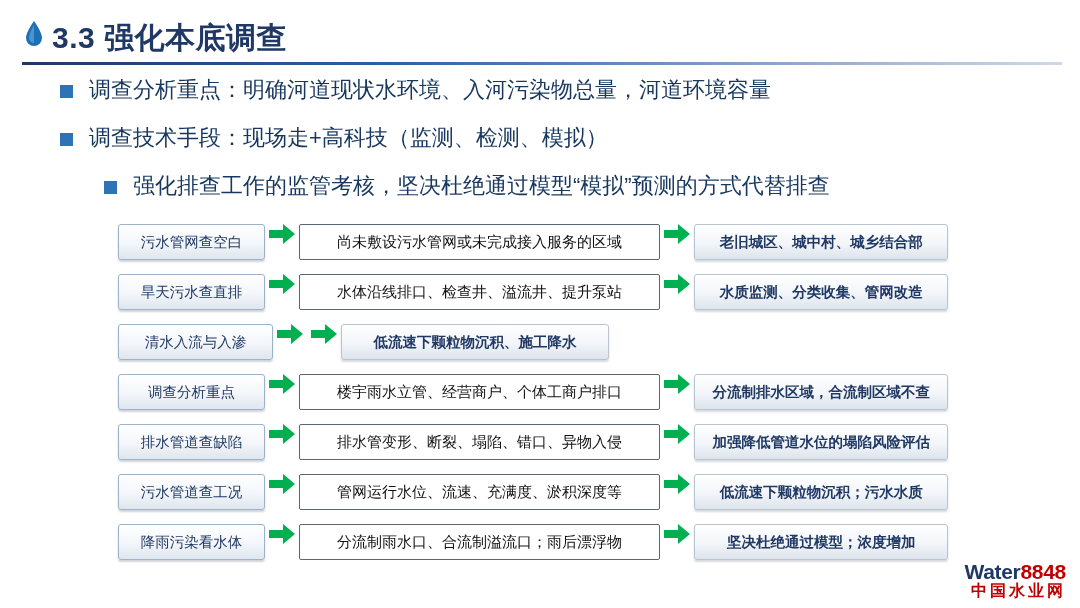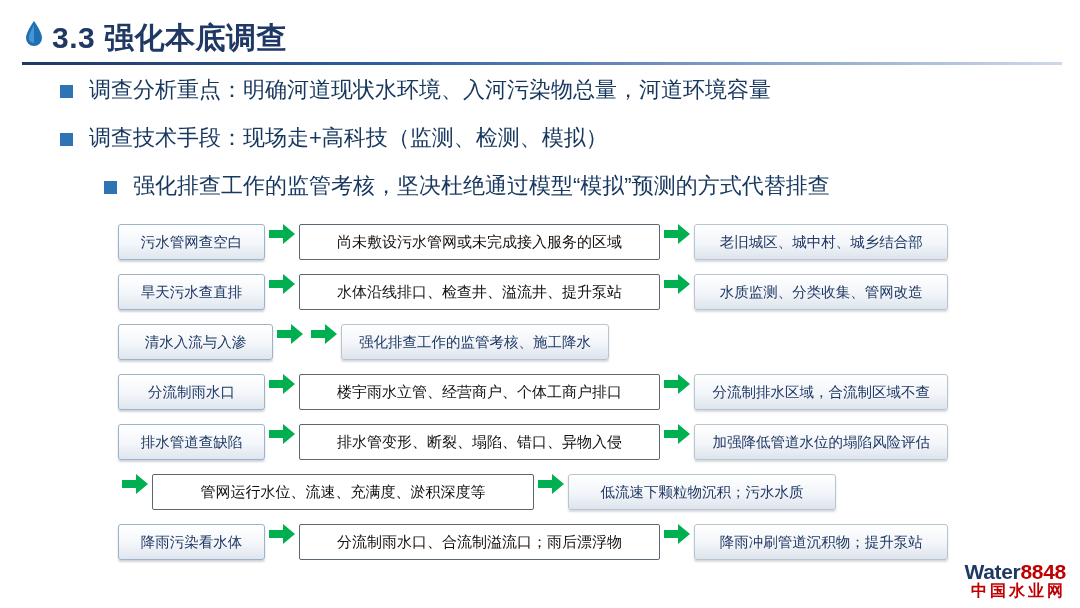--- a/index.html
+++ b/index.html
@@ -113,20 +113,21 @@
     color: #111111;
     font-size: 15px;
   }
   .cell-right {
     width: 268px;
     border: 1px solid #b9c4cf;
     border-radius: 3px;
     background: linear-gradient(to bottom, #ffffff 0%, #f2f5f9 55%, #dde4ec 100%);
     color: #1f3864;
     box-shadow: 0 2px 2px rgba(120,130,145,0.3);
+    font-weight: bold;
   }
   .arrow {
     width: 34px;
     display: flex;
     align-items: center;
     justify-content: center;
     flex: none;
   }
   .arrow svg { display: block; }
 
@@ -218,25 +219,25 @@
     <div class="arrow">
       <svg width="26" height="20" viewBox="0 0 26 20">
           <path d="M0 6 H14 V0 L26 10 L14 20 V14 H0 Z" fill="#00b050"></path>
         </svg>
     </div>
     <div class="arrow">
       <svg width="26" height="20" viewBox="0 0 26 20">
           <path d="M0 6 H14 V0 L26 10 L14 20 V14 H0 Z" fill="#00b050"></path>
         </svg>
     </div>
-    <div class="cell cell-right">强化排查工作的监管考核、施工降水</div>
-  </div>
-
-  <div class="flow-row">
-    <div class="cell cell-left">分流制雨水口</div>
+    <div class="cell cell-right">低流速下颗粒物沉积、施工降水</div>
+  </div>
+
+  <div class="flow-row">
+    <div class="cell cell-left">调查分析重点</div>
     <div class="arrow">
       <svg width="26" height="20" viewBox="0 0 26 20">
           <path d="M0 6 H14 V0 L26 10 L14 20 V14 H0 Z" fill="#00b050"></path>
         </svg>
     </div>
     <div class="cell cell-mid">楼宇雨水立管、经营商户、个体工商户排口</div>
     <div class="arrow">
       <svg width="26" height="20" viewBox="0 0 26 20">
           <path d="M0 6 H14 V0 L26 10 L14 20 V14 H0 Z" fill="#00b050"></path>
         </svg>
@@ -254,20 +255,21 @@
     <div class="cell cell-mid">排水管变形、断裂、塌陷、错口、异物入侵</div>
     <div class="arrow">
       <svg width="26" height="20" viewBox="0 0 26 20">
           <path d="M0 6 H14 V0 L26 10 L14 20 V14 H0 Z" fill="#00b050"></path>
         </svg>
     </div>
     <div class="cell cell-right">加强降低管道水位的塌陷风险评估</div>
   </div>
 
   <div class="flow-row">
+    <div class="cell cell-left">污水管道查工况</div>
     <div class="arrow">
       <svg width="26" height="20" viewBox="0 0 26 20">
           <path d="M0 6 H14 V0 L26 10 L14 20 V14 H0 Z" fill="#00b050"></path>
         </svg>
     </div>
     <div class="cell cell-mid">管网运行水位、流速、充满度、淤积深度等</div>
     <div class="arrow">
       <svg width="26" height="20" viewBox="0 0 26 20">
           <path d="M0 6 H14 V0 L26 10 L14 20 V14 H0 Z" fill="#00b050"></path>
         </svg>
@@ -281,21 +283,21 @@
       <svg width="26" height="20" viewBox="0 0 26 20">
           <path d="M0 6 H14 V0 L26 10 L14 20 V14 H0 Z" fill="#00b050"></path>
         </svg>
     </div>
     <div class="cell cell-mid">分流制雨水口、合流制溢流口；雨后漂浮物</div>
     <div class="arrow">
       <svg width="26" height="20" viewBox="0 0 26 20">
           <path d="M0 6 H14 V0 L26 10 L14 20 V14 H0 Z" fill="#00b050"></path>
         </svg>
     </div>
-    <div class="cell cell-right">降雨冲刷管道沉积物；提升泵站</div>
+    <div class="cell cell-right">坚决杜绝通过模型；浓度增加</div>
   </div>
 
 </div>
 
 <div class="logo">
   <div class="logo-line1">
     <span>Water</span><span class="num">8848</span>
   </div>
   <div class="logo-line2">中国水业网</div>
 </div>

